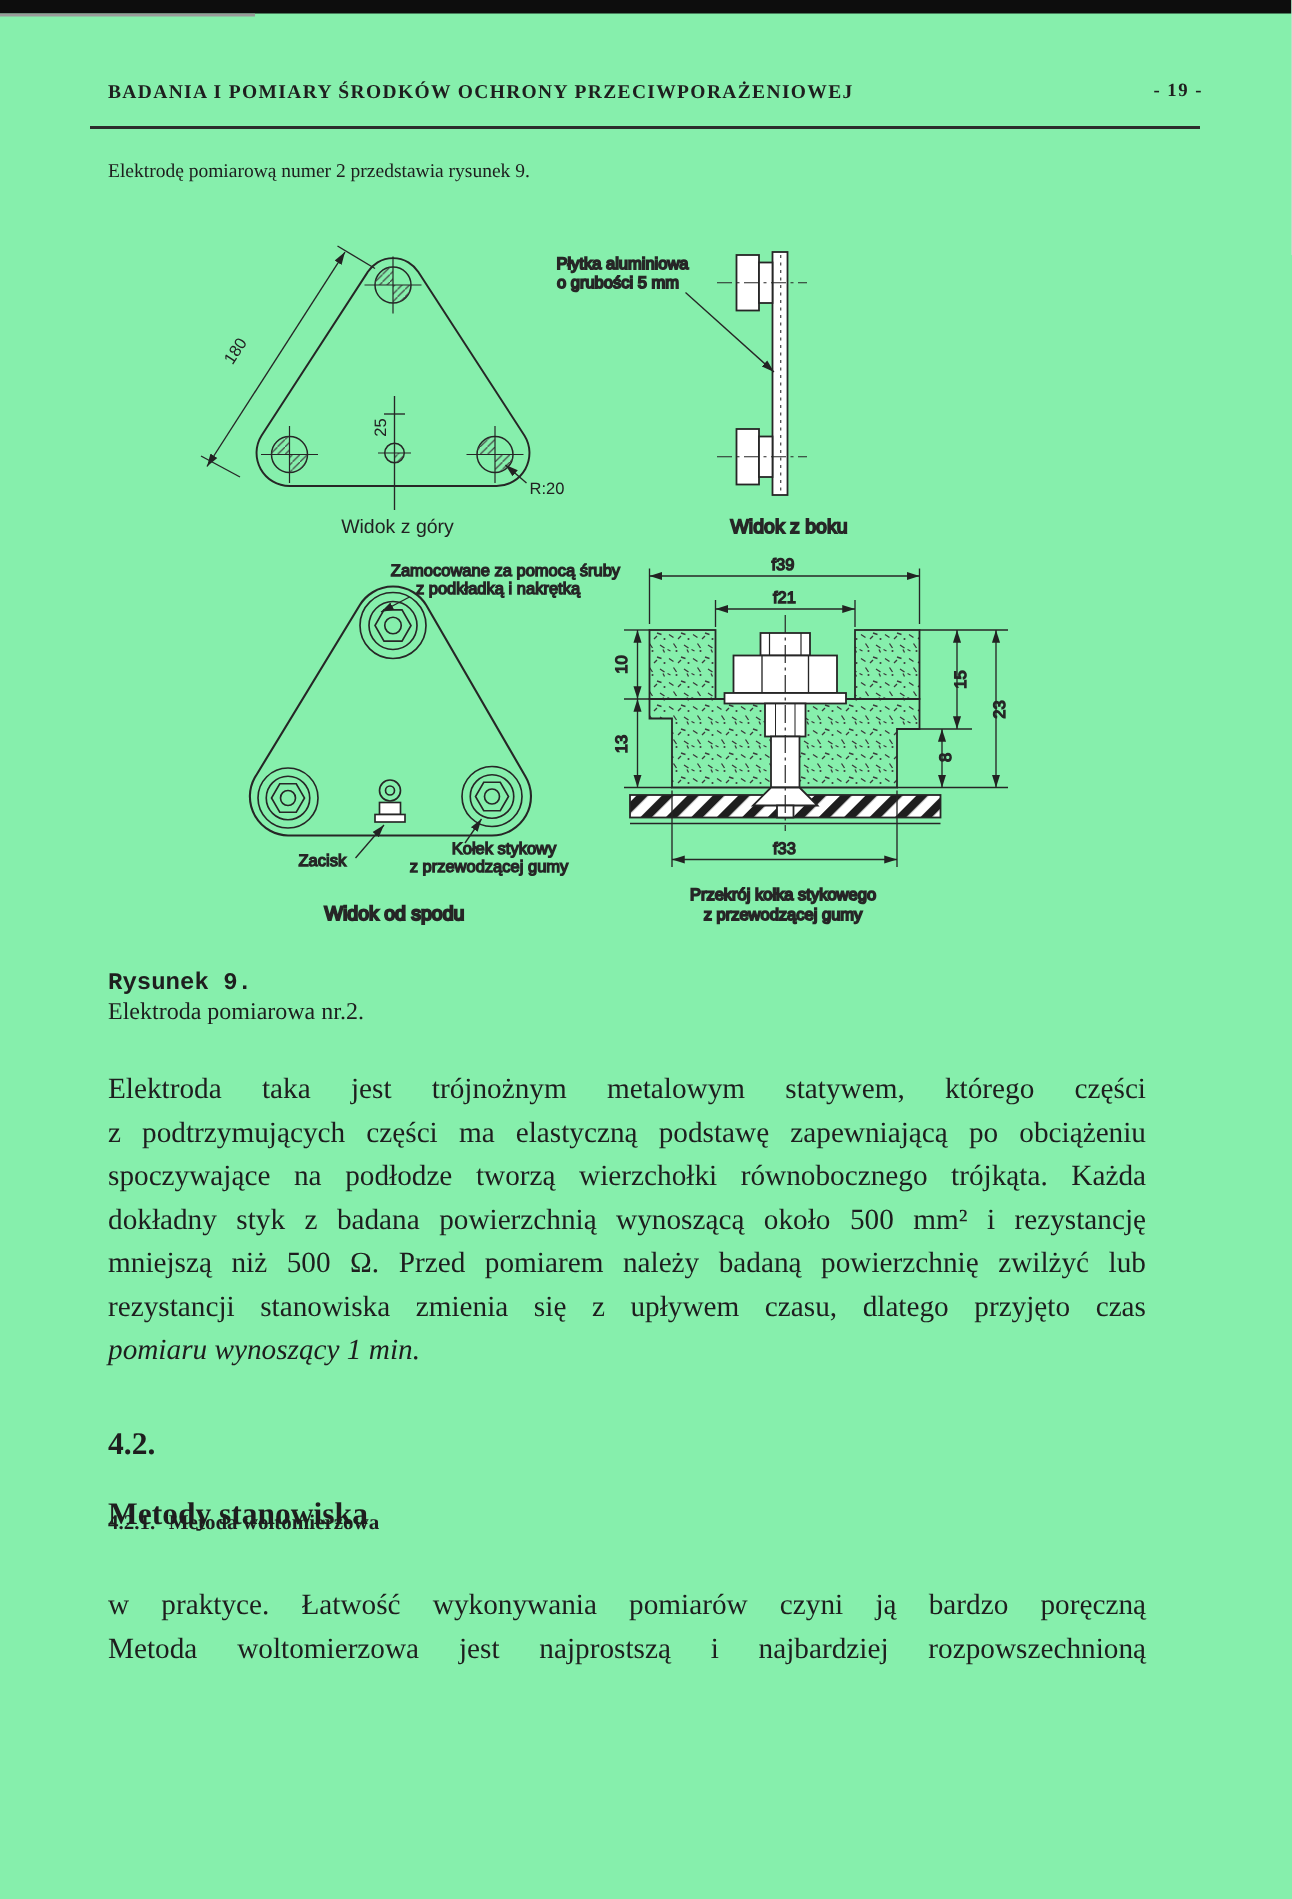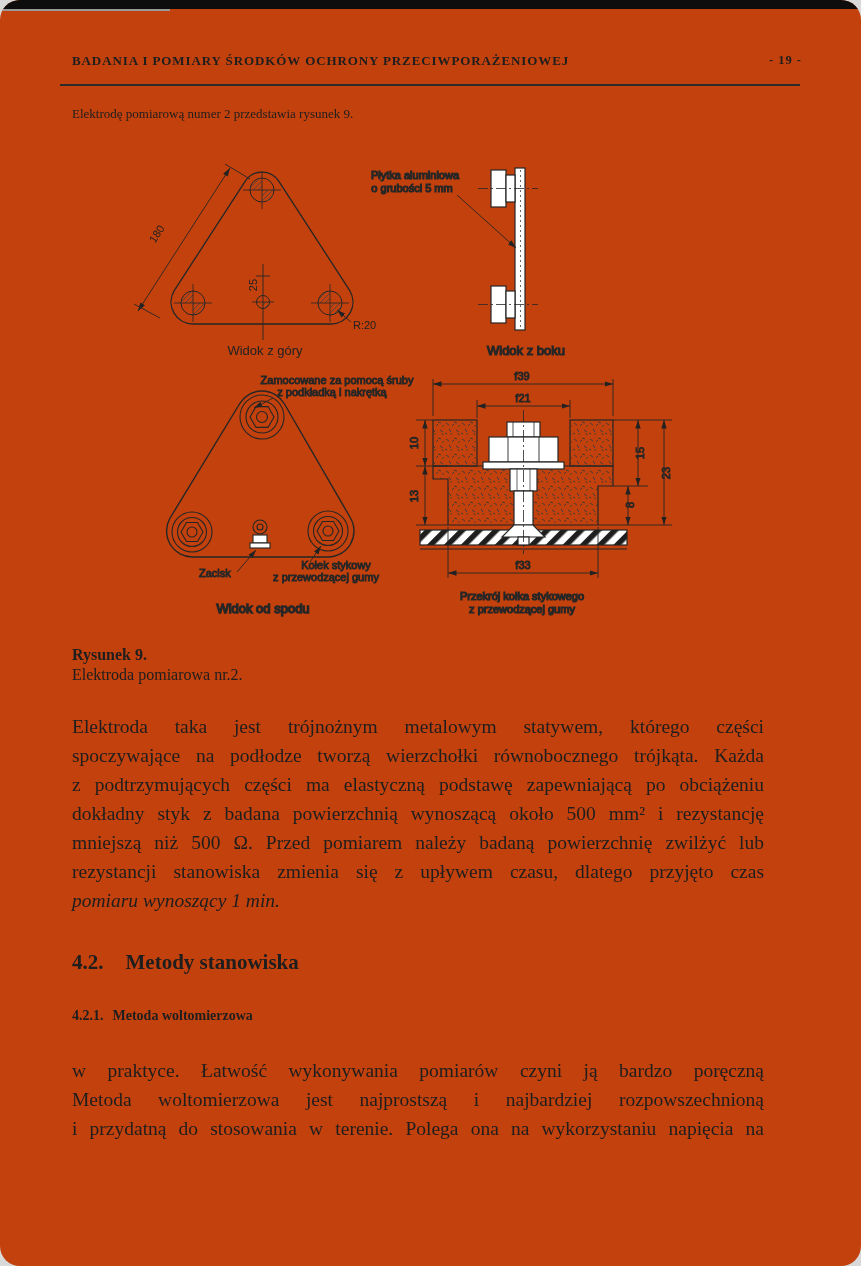--- a/index.html
+++ b/index.html
@@ -1,32 +1,32 @@
 <!DOCTYPE html>
 <html><head>
 <meta charset="utf-8">
 <style>
   html,body{margin:0;padding:0;background:#d9d9d9;}
-  .page{position:relative;width:861px;height:1266px;background:#c2410c;margin:0 auto;
-        font-family:"Liberation Serif",serif;color:#1e1e1e;overflow:hidden;border-radius:20px;}
+  .page{position:relative;width:861px;height:1266px;background:#86efac;margin:0 auto;
+        font-family:"Liberation Serif",serif;color:#1e1e1e;overflow:hidden;}
   .topbar{position:absolute;top:0;left:0;width:861px;height:9px;background:#0d0d0d;}
   .topbar::after{content:"";position:absolute;left:0;top:9px;width:170px;height:2px;background:#9a9a9a;}
   .header{position:absolute;top:53px;left:72px;width:730px;display:flex;justify-content:space-between;
           font-weight:bold;font-size:13px;letter-spacing:0.9px;}
   .header .pageno{letter-spacing:1px;font-size:12.5px;}
   .rule{position:absolute;top:84px;left:60px;width:740px;height:0;border-top:2.5px solid #2c2c2c;}
   .intro{position:absolute;top:106px;left:72px;font-size:13px;margin:0;}
   .figure-wrap{position:absolute;left:60px;top:148px;width:740px;height:497px;}
   .figcap{position:absolute;left:72px;top:645px;font-size:16px;line-height:20px;}
-  .figcap .b{font-weight:bold;}
+  .figcap .b{font-weight:bold;font-family:Liberation Mono, monospace;}
   .para{position:absolute;left:72px;width:692px;font-size:19.5px;line-height:29px;}
   .p1{top:712px;} .p2{top:1056px;}
   .jline{text-align:justify;text-align-last:justify;}
   .jlast{text-align:left;font-style:italic;}
-  .h2{position:absolute;left:72px;top:950px;font-size:21px;font-weight:bold;display:flex;gap:22px;margin:0;}
+  .h2{position:absolute;left:72px;top:950px;font-size:21px;font-weight:bold;display:flex;gap:22px;margin:0;flex-direction:column;}
   .h3{position:absolute;left:72px;top:1008px;font-size:14px;font-weight:bold;display:flex;gap:9px;margin:0;}
   svg text{font-family:"Liberation Sans",sans-serif;fill:#222;}
   .dimtxt{font-size:11px;}
   .lbl{font-size:11px;}
   .viewcap{font-size:13px;}
 </style>
 </head>
 <body>
 
 <div class="page">
@@ -251,36 +251,35 @@
   </svg>
   </div>
 
   <div class="figcap">
     <div class="b">Rysunek 9.</div>
     <div>Elektroda pomiarowa nr.2.</div>
   </div>
 
   <div class="para p1">
     <div class="jline">Elektroda taka jest trójnożnym metalowym statywem, którego części</div>
+    <div class="jline">z podtrzymujących części ma elastyczną podstawę zapewniającą po obciążeniu</div>
     <div class="jline">spoczywające na podłodze tworzą wierzchołki równobocznego trójkąta. Każda</div>
-    <div class="jline">z podtrzymujących części ma elastyczną podstawę zapewniającą po obciążeniu</div>
     <div class="jline">dokładny styk z badana powierzchnią wynoszącą około 500 mm² i rezystancję</div>
     <div class="jline">mniejszą niż 500 Ω. Przed pomiarem należy badaną powierzchnię zwilżyć lub</div>
     <div class="jline">rezystancji stanowiska zmienia się z upływem czasu, dlatego przyjęto czas</div>
     <div class="jlast">pomiaru wynoszący 1 min.</div>
   </div>
 
   <h2 class="h2">
     <span>4.2.</span>
     <span>Metody stanowiska</span>
   </h2>
 
   <h3 class="h3">
     <span>4.2.1.</span>
     <span>Metoda woltomierzowa</span>
   </h3>
 
   <div class="para p2">
     <div class="jline">w praktyce. Łatwość wykonywania pomiarów czyni ją bardzo poręczną</div>
     <div class="jline">Metoda woltomierzowa jest najprostszą i najbardziej rozpowszechnioną</div>
-    <div class="jline">i przydatną do stosowania w terenie. Polega ona na wykorzystaniu napięcia na</div>
   </div>
 </div>
 
 </body></html>

